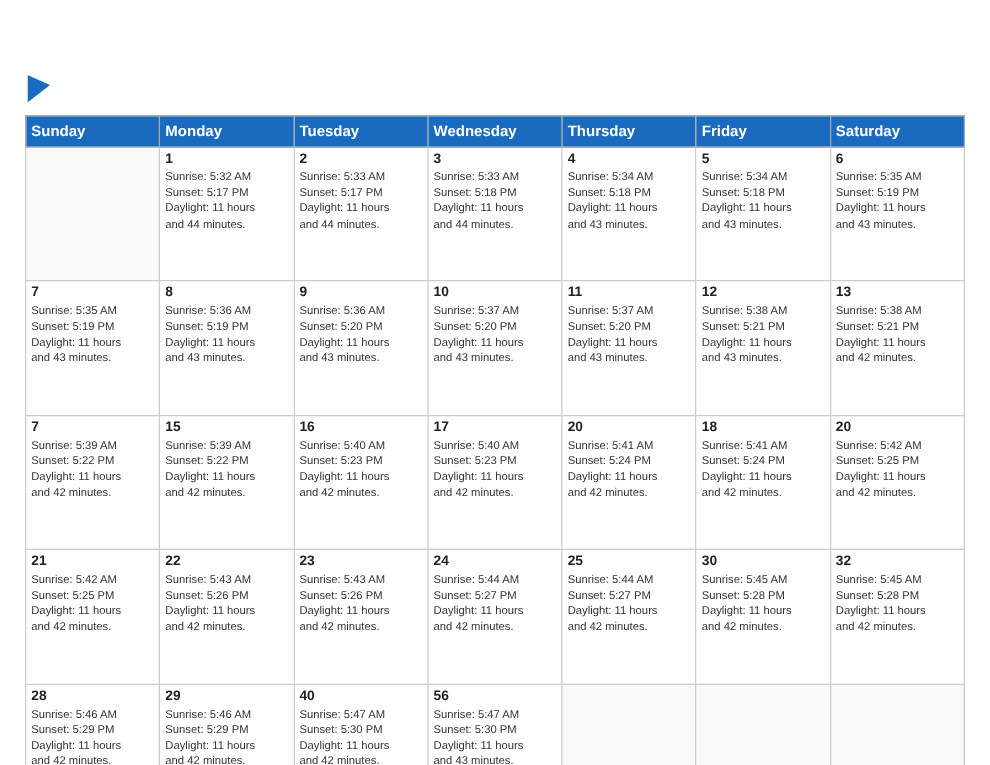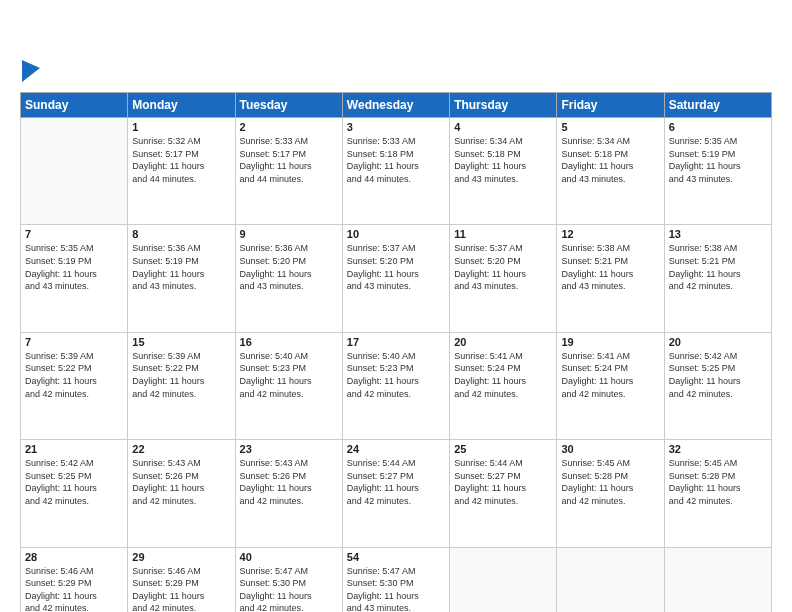--- a/index.html
+++ b/index.html
@@ -210,21 +210,21 @@
           </td>
           <td>
             <span class="day-number">17</span>
             <div class="day-info">Sunrise: 5:40 AM<br>Sunset: 5:23 PM<br>Daylight: 11 hours<br>and 42 minutes.</div>
           </td>
           <td>
             <span class="day-number">20</span>
             <div class="day-info">Sunrise: 5:41 AM<br>Sunset: 5:24 PM<br>Daylight: 11 hours<br>and 42 minutes.</div>
           </td>
           <td>
-            <span class="day-number">19</span>
+            <span class="day-number">18</span>
             <div class="day-info">Sunrise: 5:41 AM<br>Sunset: 5:24 PM<br>Daylight: 11 hours<br>and 42 minutes.</div>
           </td>
           <td>
             <span class="day-number">20</span>
             <div class="day-info">Sunrise: 5:42 AM<br>Sunset: 5:25 PM<br>Daylight: 11 hours<br>and 42 minutes.</div>
           </td>
         </tr>
         <tr>
           <td>
             <span class="day-number">21</span>
@@ -262,21 +262,21 @@
           </td>
           <td>
             <span class="day-number">29</span>
             <div class="day-info">Sunrise: 5:46 AM<br>Sunset: 5:29 PM<br>Daylight: 11 hours<br>and 42 minutes.</div>
           </td>
           <td>
             <span class="day-number">40</span>
             <div class="day-info">Sunrise: 5:47 AM<br>Sunset: 5:30 PM<br>Daylight: 11 hours<br>and 42 minutes.</div>
           </td>
           <td>
-            <span class="day-number">54</span>
+            <span class="day-number">56</span>
             <div class="day-info">Sunrise: 5:47 AM<br>Sunset: 5:30 PM<br>Daylight: 11 hours<br>and 43 minutes.</div>
           </td>
           <td class="empty-cell"></td>
           <td class="empty-cell"></td>
           <td class="empty-cell"></td>
         </tr>
       </tbody>
   </table>
 </div>
 

